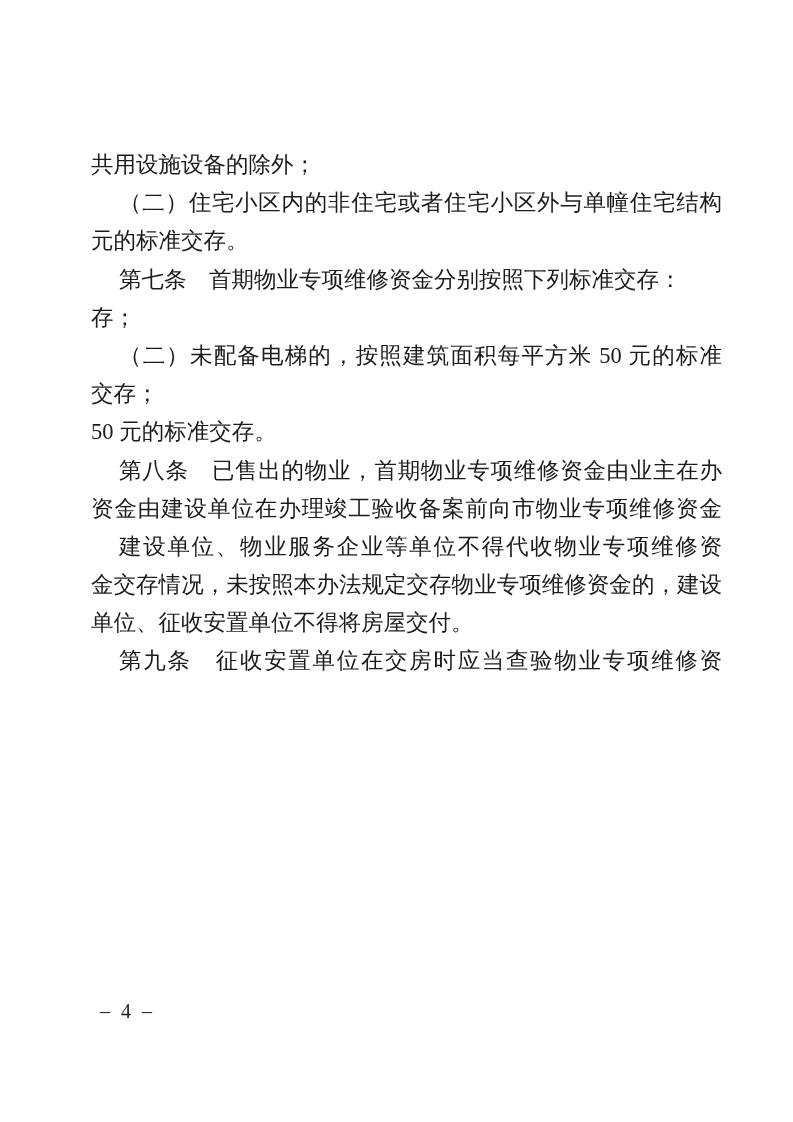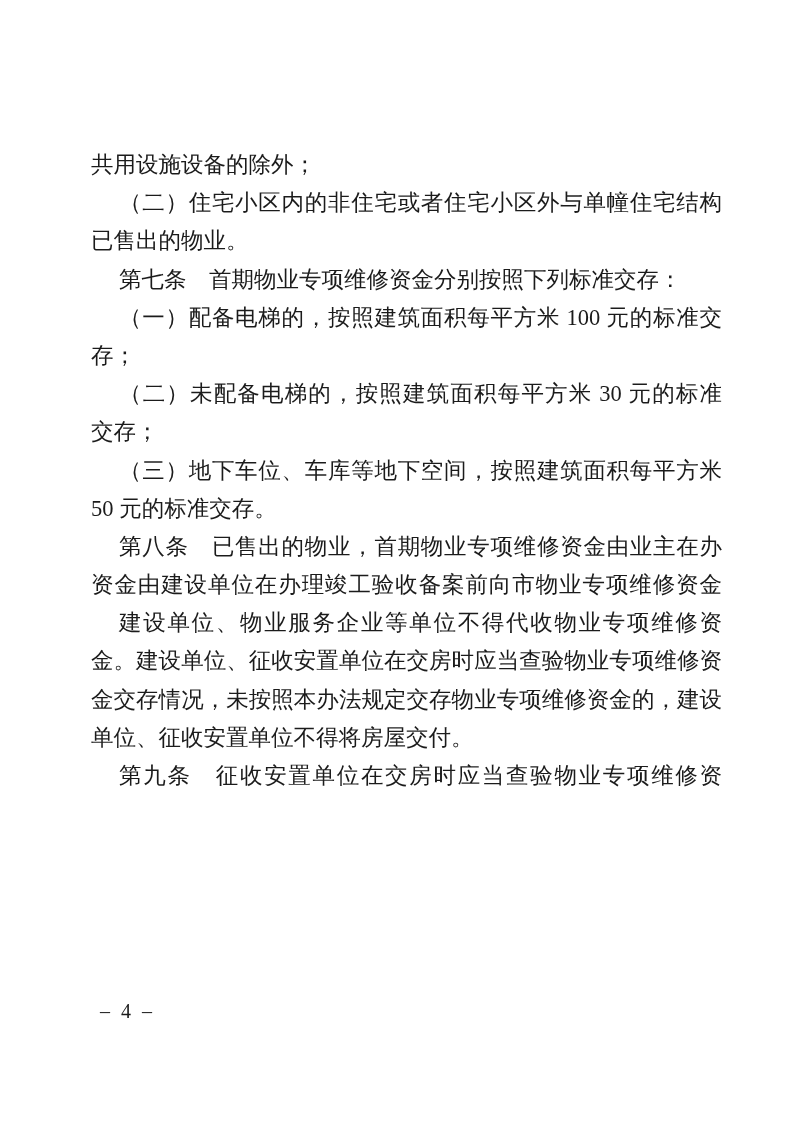--- a/index.html
+++ b/index.html
@@ -50,31 +50,28 @@
     color: #1b1b1b;
   }
 </style>
 </head>
 <body>
 
 <div class="page">
   <div class="text-block">
     <div class="line">共用设施设备的除外；</div>
     <div class="line indent fill">（二）住宅小区内的非住宅或者住宅小区外与单幢住宅结构</div>
-    <div class="line">已售出的物业。</div>
+    <div class="line">元的标准交存。</div>
     <div class="line indent">第七条　首期物业专项维修资金分别按照下列标准交存：</div>
-    <div class="line indent fill">（一）配备电梯的，按照建筑面积每平方米 100 元的标准交</div>
     <div class="line">存；</div>
-    <div class="line indent fill">（二）未配备电梯的，按照建筑面积每平方米 30 元的标准</div>
+    <div class="line indent fill">（二）未配备电梯的，按照建筑面积每平方米 50 元的标准</div>
     <div class="line">交存；</div>
-    <div class="line indent fill">（三）地下车位、车库等地下空间，按照建筑面积每平方米</div>
     <div class="line">50 元的标准交存。</div>
     <div class="line indent fill">第八条　已售出的物业，首期物业专项维修资金由业主在办</div>
     <div class="line fill">资金由建设单位在办理竣工验收备案前向市物业专项维修资金</div>
     <div class="line indent fill">建设单位、物业服务企业等单位不得代收物业专项维修资</div>
-    <div class="line fill">金。建设单位、征收安置单位在交房时应当查验物业专项维修资</div>
     <div class="line fill">金交存情况，未按照本办法规定交存物业专项维修资金的，建设</div>
     <div class="line">单位、征收安置单位不得将房屋交付。</div>
     <div class="line indent fill">第九条　征收安置单位在交房时应当查验物业专项维修资</div>
   </div>
 
   <div class="footer">– 4 –</div>
 </div>
 
 </body></html>

